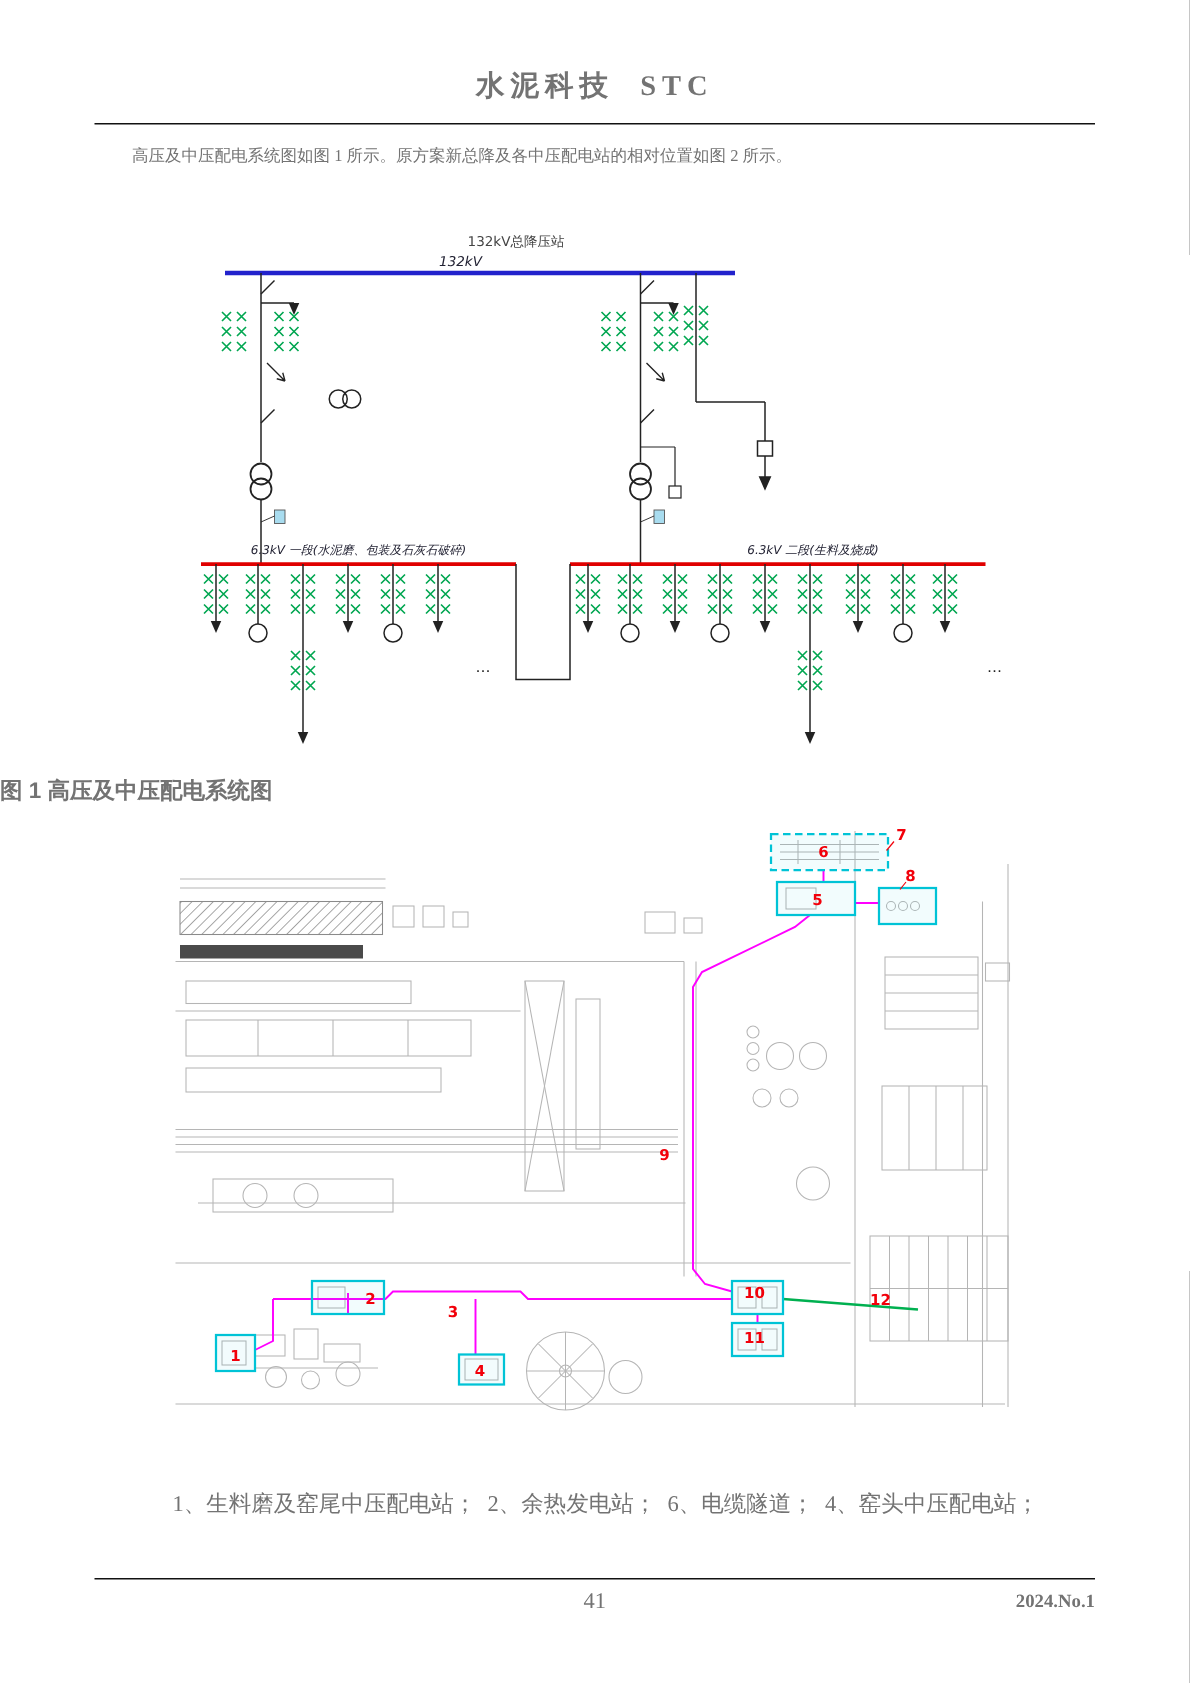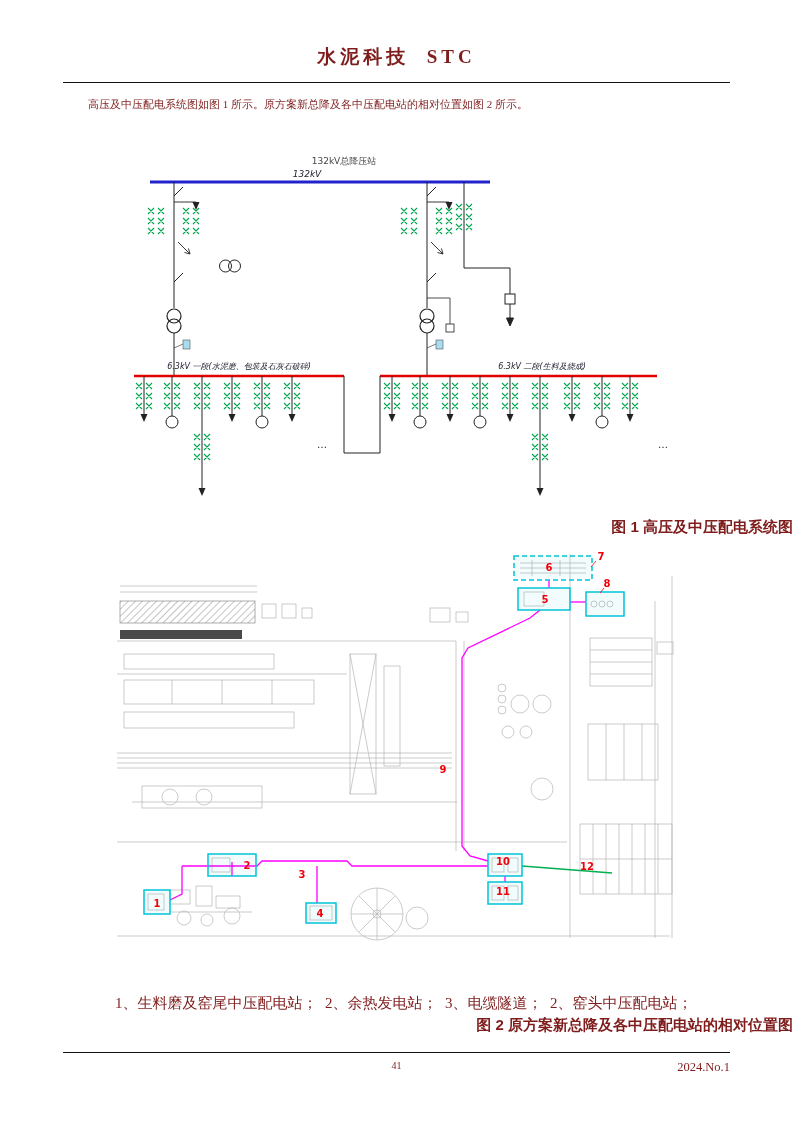--- a/index.html
+++ b/index.html
@@ -1,39 +1,39 @@
 <!DOCTYPE html>
 <html><head>
 <meta charset="utf-8">
 <style>
   html,body{margin:0;padding:0;background:#9a9a9a;}
   .page{position:relative;width:793px;height:1122px;background:#ffffff;margin:0 auto;
-        font-family:"Liberation Serif",serif;color:#7f1d1d;overflow:hidden;}
+        font-family:"Liberation Serif",serif;color:#737373;overflow:hidden;}
 
   .header-title{position:absolute;top:44px;left:0;right:0;text-align:center;
                 font-size:19px;font-weight:bold;letter-spacing:4px;white-space:pre;}
   .header-rule{position:absolute;top:82px;left:63px;width:667px;border-top:1.6px solid #111;height:0;}
 
   .para{position:absolute;top:88px;left:88px;width:643px;margin:0;
         font-size:11px;line-height:33px;text-align:justify;}
 
   .fig1{position:absolute;left:112px;top:148px;width:570px;height:362px;}
   .fig2{position:absolute;left:112px;top:546px;width:570px;height:400px;}
 
-  .caption{position:absolute;left:0;right:0;text-align:right;font-weight:bold;
+  .caption{position:absolute;left:0;right:0;text-align:left;font-weight:bold;
            font-size:15px;font-family:"Liberation Sans",sans-serif;}
   .c1{top:518px;}
   .c2{top:1016px;}
 
   .legend{position:absolute;left:115px;top:948px;width:610px;
           font-size:15px;line-height:22px;white-space:pre-wrap;}
 
   .footer-rule{position:absolute;top:1052px;left:63px;width:667px;border-top:1.2px solid #111;height:0;}
-  .page-number{position:absolute;top:1060px;left:0;right:0;text-align:center;font-size:10px;}
-  .issue{position:absolute;top:1060px;right:63px;font-size:12.5px;}
+  .page-number{position:absolute;top:1060px;left:0;right:0;text-align:center;font-size:15px;}
+  .issue{position:absolute;top:1060px;right:63px;font-size:12.5px;font-weight:bold;}
 
   svg text{font-family:"DejaVu Sans",sans-serif;}
   .f1t{font-size:9px;fill:#444;}
   .f1bus{font-size:8px;font-style:italic;fill:#223;}
   .f1hv{font-size:9px;font-style:italic;fill:#223;}
   .dots{font-size:10px;fill:#222;letter-spacing:1px;}
   .mk{font-size:10px;font-weight:bold;fill:#f2000a;text-anchor:middle;}
   .cad{stroke:#b5b5b5;fill:none;stroke-width:0.7;}
 </style>
 </head>
@@ -300,23 +300,22 @@
         <text class="mk" x="495" y="41">8</text>
         <text class="mk" x="331" y="227">9</text>
         <text class="mk" x="391" y="319">10</text>
         <text class="mk" x="391" y="349">11</text>
         <text class="mk" x="475" y="324">12</text>
       </g>
     </svg>
   </div>
 
   <div class="legend">
-    <div>1、生料磨及窑尾中压配电站；  2、余热发电站；  3、电缆隧道；  2、窑头中压配电站；</div>
+    <div>1、生料磨及窑尾中压配电站；  2、余热发电站；  6、电缆隧道；  4、窑头中压配电站；</div>
     
   </div>
 
-  <div class="caption c2">图 2 原方案新总降及各中压配电站的相对位置图</div>
 
   <div class="footer-rule"></div>
   <div class="page-number">41</div>
   <div class="issue">2024.No.1</div>
 
 </div>
 
 </body></html>

